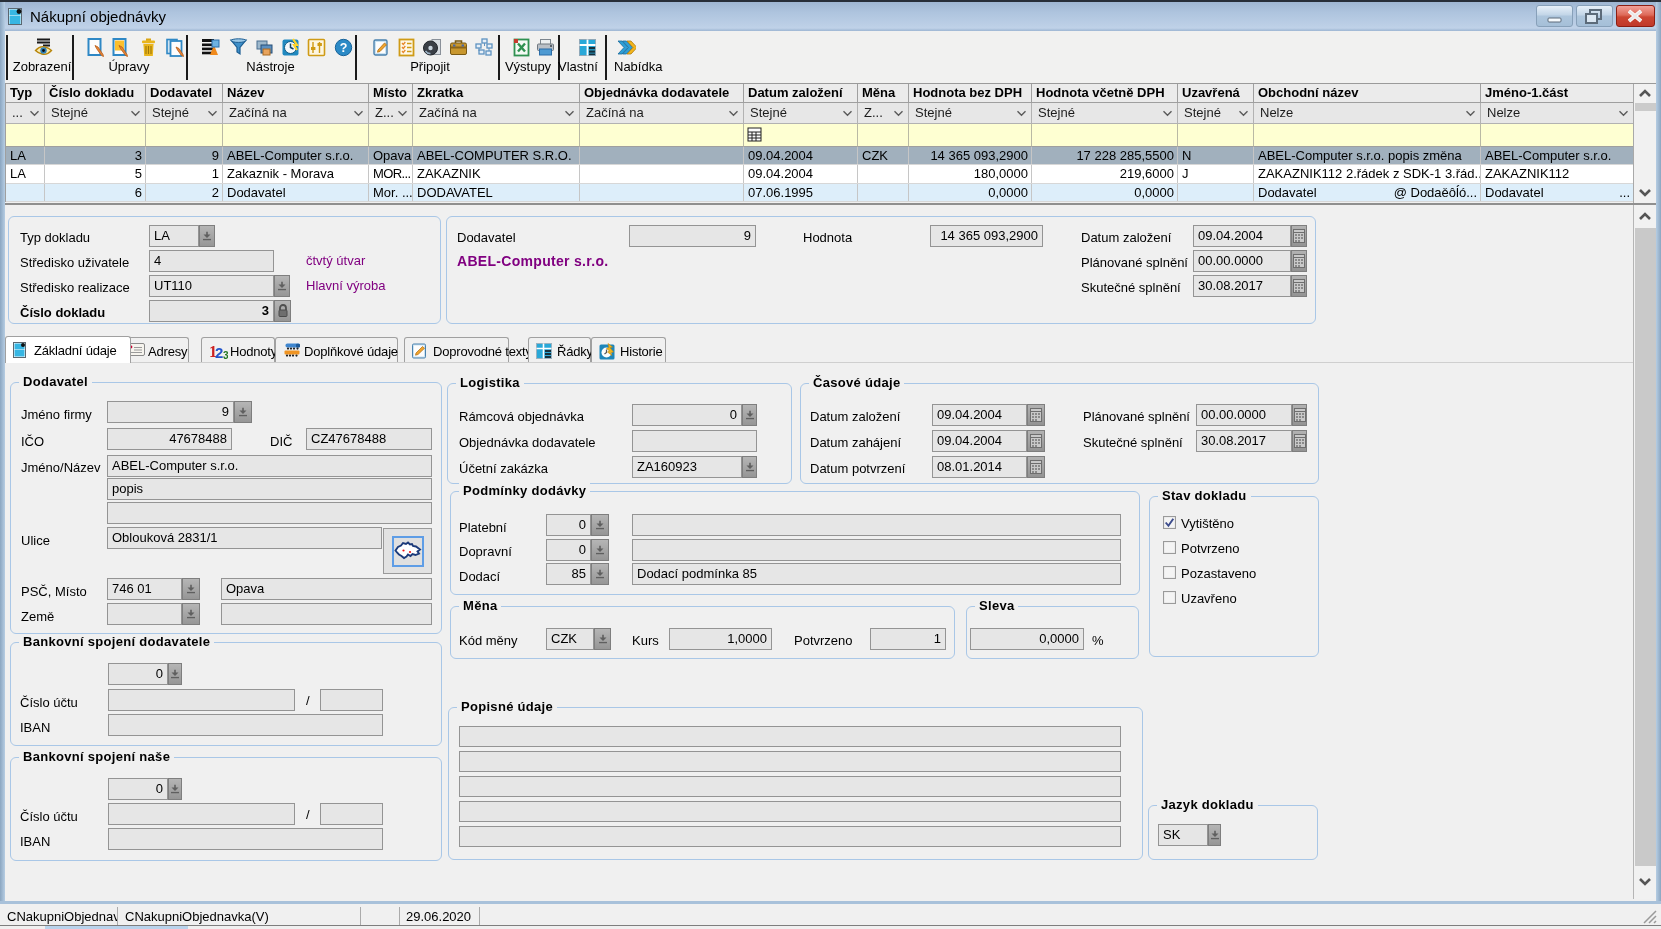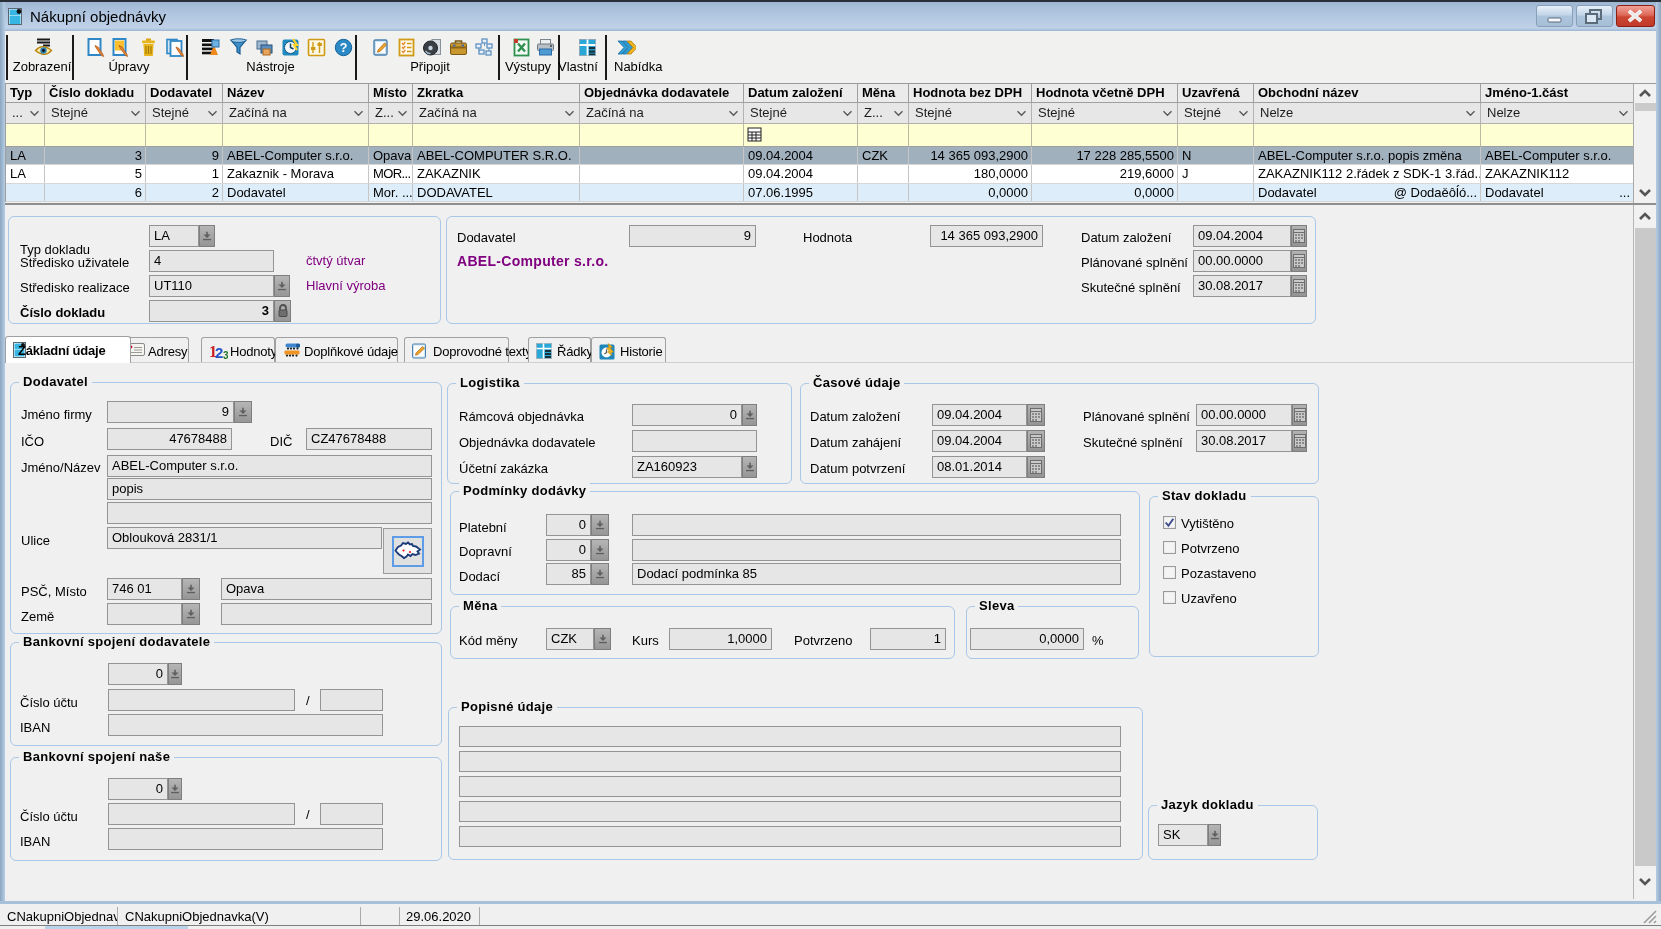--- a/index.html
+++ b/index.html
@@ -346,21 +346,21 @@
       <path class="chev" d="M2 8 L7 3 L12 8"></path>
     </svg>
  <div style="position:absolute;left:1px;top:19px;width:21px;height:8px;background:#cbcbcb"></div>
  <svg style="position:absolute;left:4px;top:104px" width="14" height="10">
       <path class="chev" d="M2 2 L7 7 L12 2"></path>
     </svg>
 </div>
 <div class="a" style="left:5px;top:203px;width:1651px;height:2px;background:#8f8f8f"></div>
 
 <div class="gb" style="left:8px;top:216px;width:433px;height:108px"></div>
-<div class="lbl " style="left:20px;top:242px">Typ dokladu</div>
+<div class="lbl " style="left:20px;top:230px">Typ dokladu</div>
 <div class="inp" style="left:149px;top:225px;width:50px;height:22px;">LA</div>
 <div class="ddb" style="left:199px;top:225px;width:16px;height:22px">
     <svg width="9" height="9" viewBox="0 0 9 9">
       <path d="M4.5 0 L4.5 4" stroke="#5f5f5f" stroke-width="1.6"></path>
       <path d="M1 3 L4.5 6.5 L8 3 Z" fill="#5f5f5f"></path>
       <rect x="0.5" y="7.4" width="8" height="1.6" fill="#5f5f5f"></rect>
     </svg>
   </div>
 <div class="lbl " style="left:20px;top:255px">Středisko uživatele</div>
 <div class="inp" style="left:149px;top:250px;width:125px;height:22px;">4</div>
@@ -443,21 +443,21 @@
       </g>
     </svg>
   </div>
 <div class="tab active" style="left:5px;width:126px">
     <span style="position:absolute;left:7px;top:5px"><svg width="14" height="16" viewBox="0 0 14 16">
         <rect x="0.5" y="0.5" width="12" height="15" fill="#fff" stroke="#5b6770"></rect>
         <rect x="1.5" y="1.5" width="10" height="5.5" fill="#37b6e3"></rect>
         <rect x="1.5" y="7.5" width="10" height="7" fill="#37b6e3"></rect>
         <circle cx="10" cy="3" r="2" fill="#111"></circle>
       </svg></span>
-    <span style="position:absolute;left:12px;top:6px;letter-spacing:-0.2px;font-weight:bold;white-space:nowrap">Základní údaje</span>
+    <span style="position:absolute;left:28px;top:6px;letter-spacing:-0.2px;font-weight:normal;white-space:nowrap">Základní údaje</span>
   </div>
 <div class="tab" style="left:119px;width:70px">
     <span style="position:absolute;left:7px;top:5px"><svg width="18" height="13" viewBox="0 0 18 13">
         <rect x="0.5" y="0.5" width="17" height="12" rx="1.5" fill="#f6f4ee" stroke="#8a8a8a"></rect>
         <circle cx="4" cy="4" r="1.4" fill="#c03"></circle>
         <path d="M7 4.5 L15 4.5 M7 7 L15 7 M3 9.5 L15 9.5" stroke="#9a9a9a" stroke-width="1.2"></path>
       </svg></span>
     <span style="position:absolute;left:28px;top:6px;letter-spacing:-0.2px;white-space:nowrap">Adresy</span>
   </div>
 <div class="tab" style="left:201px;width:74px">

